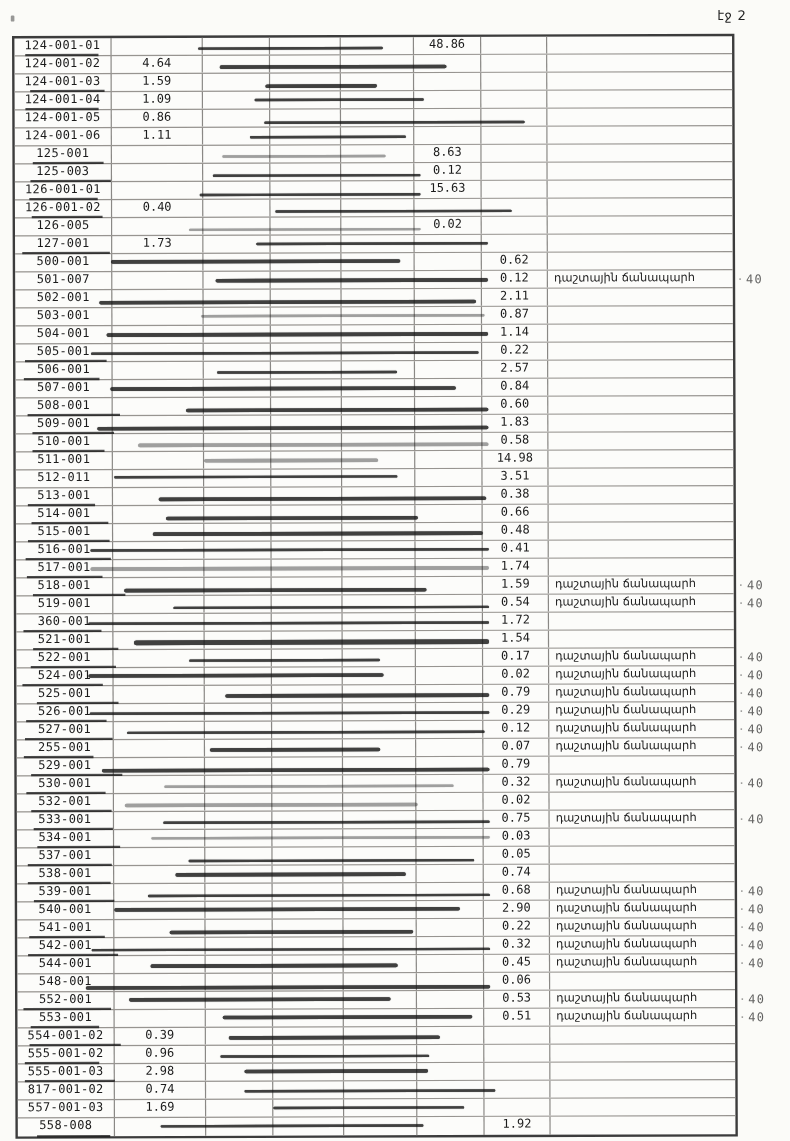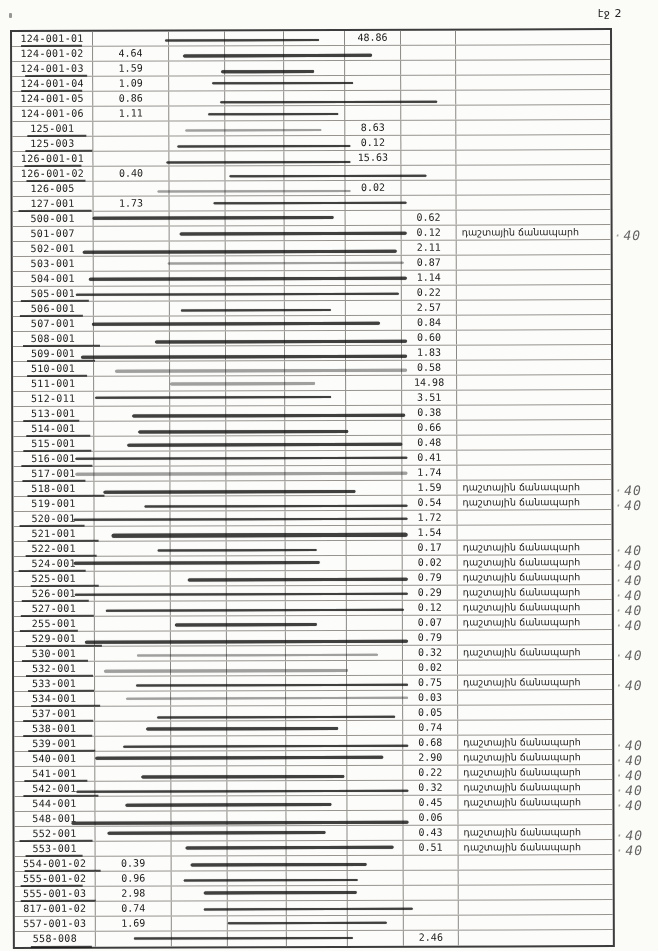--- a/index.html
+++ b/index.html
@@ -53,21 +53,21 @@
     box-shadow:0 0 .7px #171717;
     pointer-events:none;
   }
   .code-ul {
     position:absolute; height:2px; background:#101010;
     bottom:-1px; opacity:.75; pointer-events:none;
   }
   .margin-note {
     position:absolute; right:-33px; top:2.5px; width:30px;
     font-family:"DejaVu Sans Mono", monospace;
-    font-size:13px; color:#3d3d3d; letter-spacing:1px; opacity:.8;font-style:italic;
+    font-size:10px; color:#3d3d3d; letter-spacing:1px; opacity:.8;
   }
   .margin-note::before { content:"\00b7"; margin-right:1px; opacity:.6; }
 </style>
 </head>
 <body>
 
 <div class="page">
   <div class="page-num">էջ 2</div>
   <div class="scan-speck"></div>
   <div class="scan-table">
@@ -471,21 +471,21 @@
     <div class="cell"></div>
     <div class="cell"></div>
     <div class="cell"></div>
     <div class="cell">0.54</div>
     <div class="cell note">դաշտային ճանապարհ</div>
     <div class="ink" style="left: 131px; width: 263px; top: 9.2px; height: 2.1px;"></div>
 
     <span class="margin-note">40</span>
   </div>
         <div class="row">
-    <div class="cell code">520-001</div>
+    <div class="cell code">360-001</div>
     <div class="cell"></div>
     <div class="cell"></div>
     <div class="cell"></div>
     <div class="cell"></div>
     <div class="cell"></div>
     <div class="cell">1.72</div>
     <div class="cell note"></div>
     <div class="ink" style="left: 59.8px; width: 334.2px; top: 6.6px; height: 2.1px;"></div>
     <div class="code-ul" style="width: 65.6px; left: 5.5px;"></div>
 
@@ -749,21 +749,21 @@
     <div class="ink" style="left: 57.1px; width: 336.9px; top: 9.9px; height: 2.7px;"></div>
 
   </div>
         <div class="row">
     <div class="cell code">552-001</div>
     <div class="cell"></div>
     <div class="cell"></div>
     <div class="cell"></div>
     <div class="cell"></div>
     <div class="cell"></div>
-    <div class="cell">0.43</div>
+    <div class="cell">0.53</div>
     <div class="cell note">դաշտային ճանապարհ</div>
     <div class="ink" style="left: 93.4px; width: 218.1px; top: 5.4px; height: 2.3px;"></div>
     <div class="code-ul" style="width: 72.8px; left: 5.4px;"></div>
     <span class="margin-note">40</span>
   </div>
         <div class="row">
     <div class="cell code">553-001</div>
     <div class="cell"></div>
     <div class="cell"></div>
     <div class="cell"></div>
@@ -838,21 +838,21 @@
     <div class="ink" style="left: 213.3px; width: 158.7px; top: 5.8px; height: 2.7px;"></div>
 
   </div>
         <div class="row">
     <div class="cell code">558-008</div>
     <div class="cell"></div>
     <div class="cell"></div>
     <div class="cell"></div>
     <div class="cell"></div>
     <div class="cell"></div>
-    <div class="cell">2.46</div>
+    <div class="cell">1.92</div>
     <div class="cell note"></div>
     <div class="ink" style="left: 118.5px; width: 219.3px; top: 6.1px; height: 2.1px;"></div>
     <div class="code-ul" style="width: 60.7px; left: 16.3px;"></div>
 
   </div>
       </div>
   </div>
 </div>
 
 </body></html>

